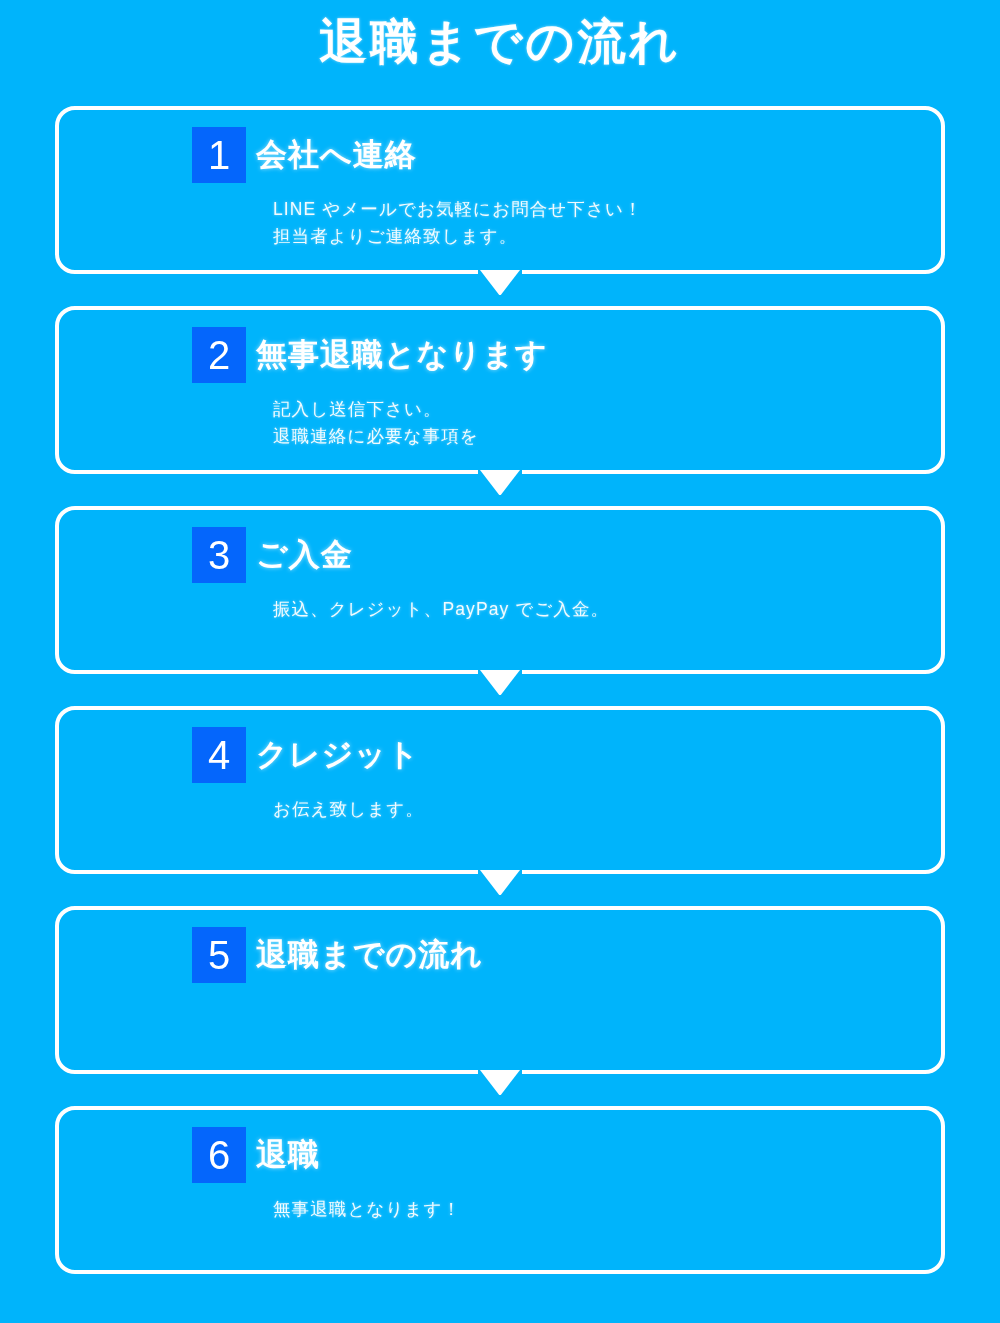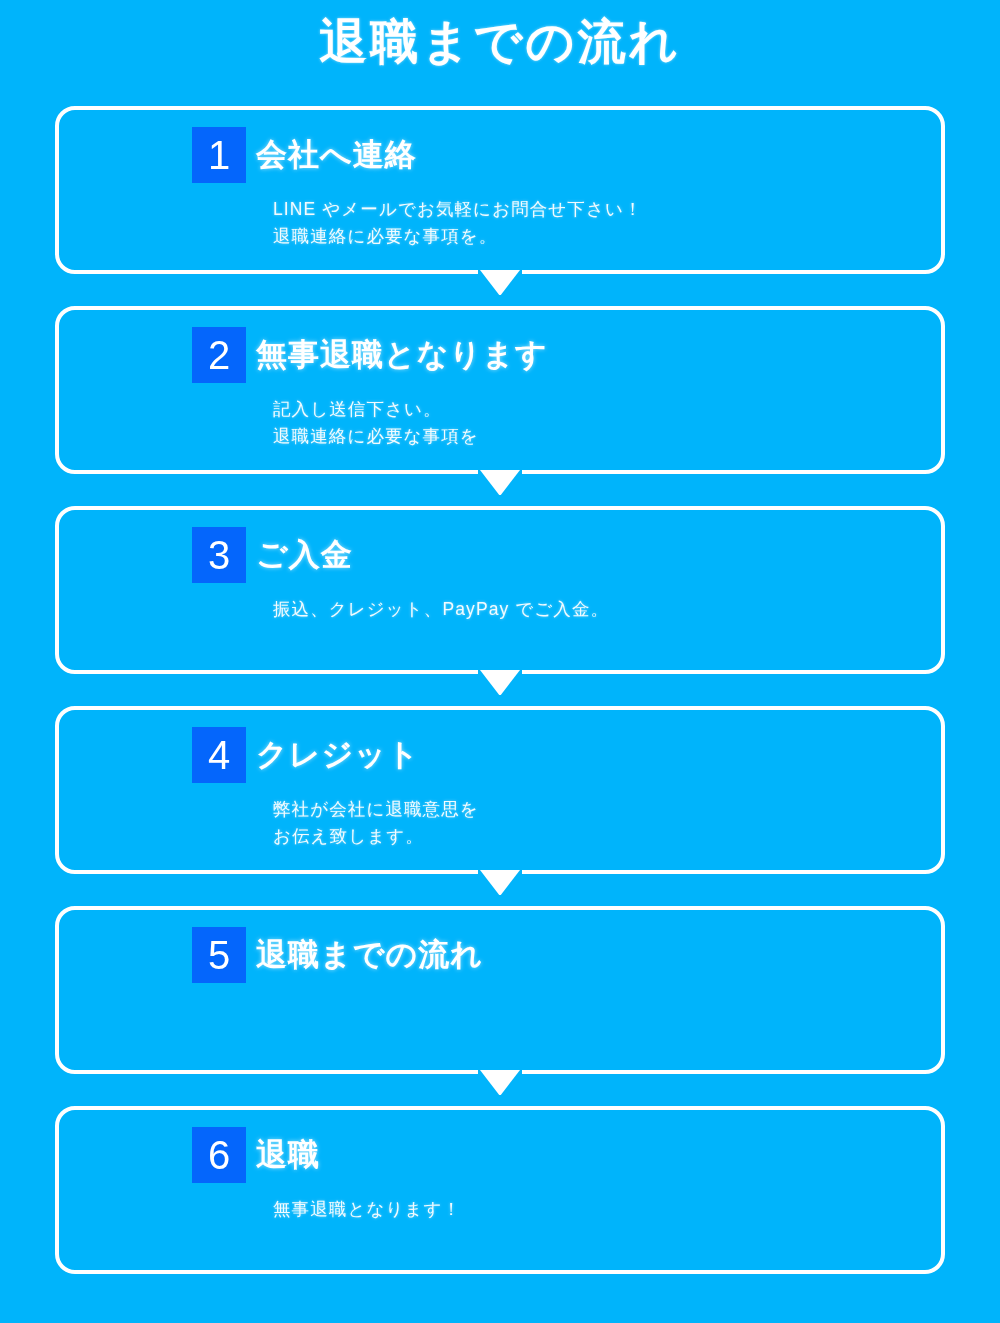--- a/index.html
+++ b/index.html
@@ -153,21 +153,21 @@
   <div class="flow">
 
     <div class="flow-step">
       <div class="step-box">
         <div class="step-head">
           <div class="step-badge">1</div>
           <div class="step-title">会社へ連絡</div>
         </div>
         <div class="step-desc">
           <span class="desc-line">LINE やメールでお気軽にお問合せ下さい！</span>
-          <span class="desc-line">退職連絡に必要な事項を。</span>
+          <span class="desc-line">担当者よりご連絡致します。</span>
         </div>
       </div>
     </div>
     <div class="connector">
       <div class="arrow-mask"></div>
       <div class="arrow"></div>
       <div class="arrow-mask-bottom"></div>
     </div>
 
     <div class="flow-step">
@@ -205,21 +205,20 @@
       <div class="arrow-mask-bottom"></div>
     </div>
 
     <div class="flow-step">
       <div class="step-box">
         <div class="step-head">
           <div class="step-badge">4</div>
           <div class="step-title">クレジット</div>
         </div>
         <div class="step-desc">
-          <span class="desc-line">弊社が会社に退職意思を</span>
           <span class="desc-line">お伝え致します。</span>
         </div>
       </div>
     </div>
     <div class="connector">
       <div class="arrow-mask"></div>
       <div class="arrow"></div>
       <div class="arrow-mask-bottom"></div>
     </div>
 

